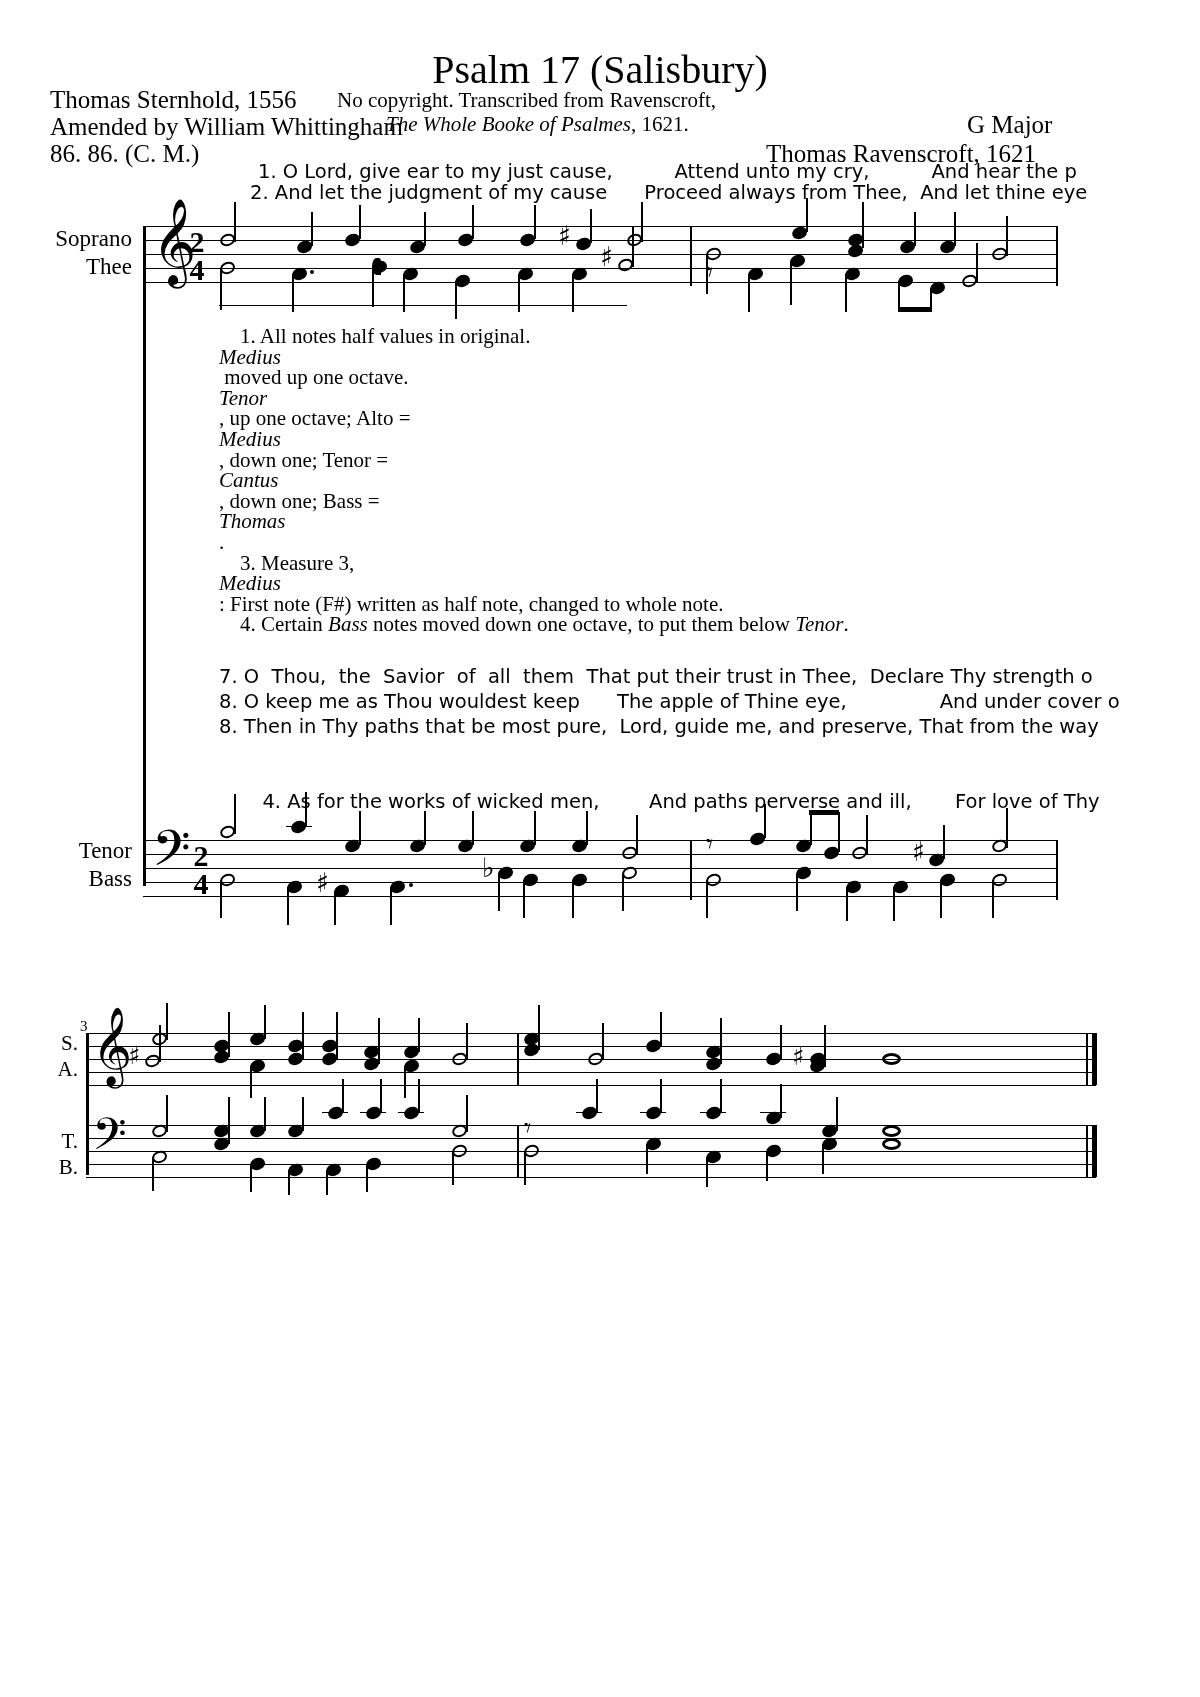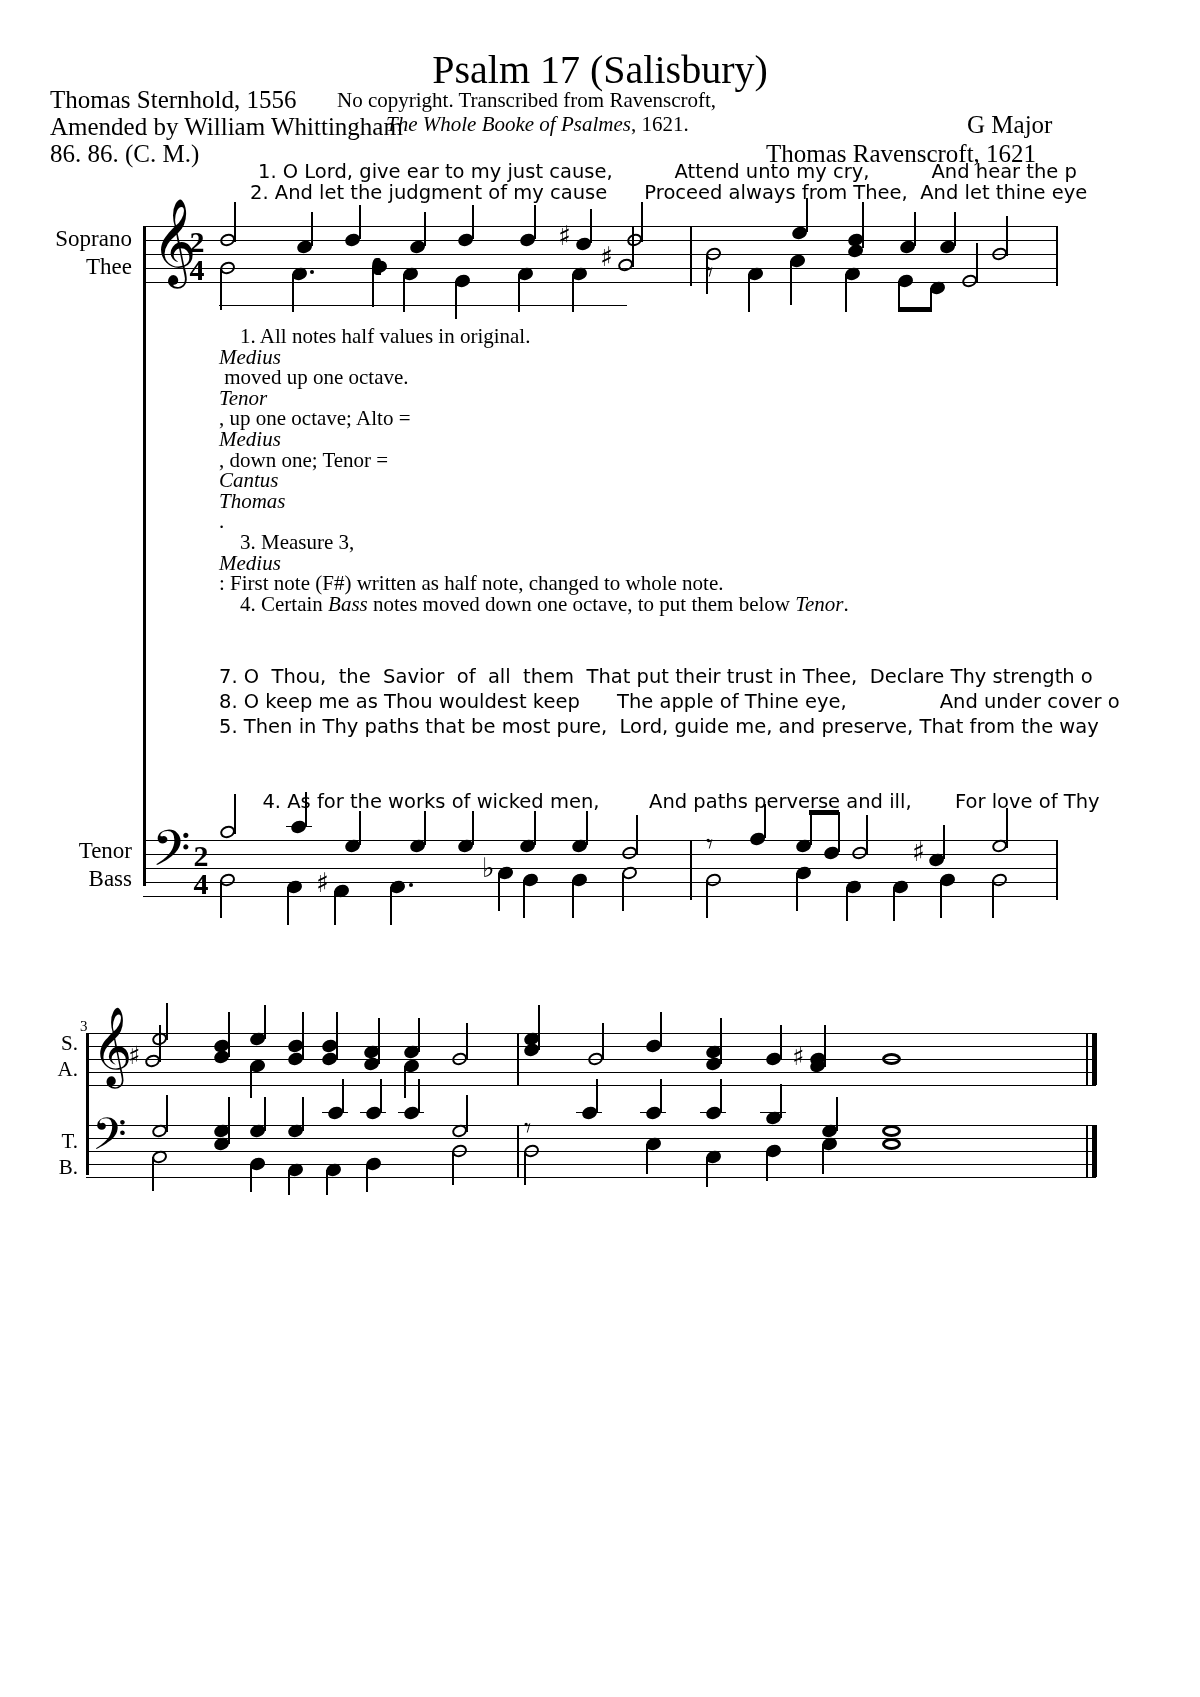--- a/index.html
+++ b/index.html
@@ -231,32 +231,33 @@
   <div style="position:absolute; left:219px; top:326px; width:700px;">
     <div style="font-size:21px; line-height:20.6px; font-family:'Liberation Serif', serif;">
       <div style="white-space:pre;">    1. All notes half values in original. </div>
       <div style="font-style:italic;">Medius</div>
       <div style="white-space:pre;"> moved up one octave.</div>
       <div style="font-style:italic;">Tenor</div>
       <div style="white-space:pre;">, up one octave; Alto = </div>
       <div style="font-style:italic;">Medius</div>
       <div style="white-space:pre;">, down one; Tenor = </div>
       <div style="font-style:italic;">Cantus</div>
+      <div style="white-space:pre;">, down one; Bass = </div>
       <div style="font-style:italic;">Thomas</div>
       <div style="white-space:pre;">.</div>
       <div style="white-space:pre;font-family:Liberation Serif, serif;">    3. Measure 3, </div>
       <div style="font-style:italic;">Medius</div>
       <div style="white-space:pre;">: First note (F#) written as half note, changed to whole note.</div>
       <div style="white-space:pre;"><span>    4. Certain </span><span style="font-style:italic;">Bass</span><span> notes moved down one octave, to put them below </span><span style="font-style:italic;">Tenor</span><span>.</span></div>
     </div>
   </div>
 
   <div class="lyric" style="left:219px; top:665px;">7. O  Thou,  the  Savior  of  all  them  That put their trust in Thee,  Declare Thy strength o</div>
   <div class="lyric" style="left:219px; top:690px;">8. O keep me as Thou wouldest keep      The apple of Thine eye,               And under cover o</div>
-  <div class="lyric" style="left:219px; top:715px;">5. Then in Thy paths that be most pure,  Lord, guide me, and preserve, That from the way</div>
+  <div class="lyric" style="left:219px; top:715px;">8. Then in Thy paths that be most pure,  Lord, guide me, and preserve, That from the way</div>
   <div class="lyric" style="left:219px; top:790px;">       4. As for the works of wicked men,        And paths perverse and ill,       For love of Thy</div>
 
   <div class="sys">
     <div class="part-label" style="left:40px; top:838px; width:92px;">Tenor</div>
     <div class="part-label" style="left:40px; top:866px; width:92px;">Bass</div>
 
     <div class="staff" style="left:143px; top:840px; width:915px; height:60px;">
       <div class="sline" style="top:0px;  width:915px;"></div>
       <div class="sline" style="top:14px; width:915px;"></div>
       <div class="sline" style="top:28px; width:915px;"></div>

